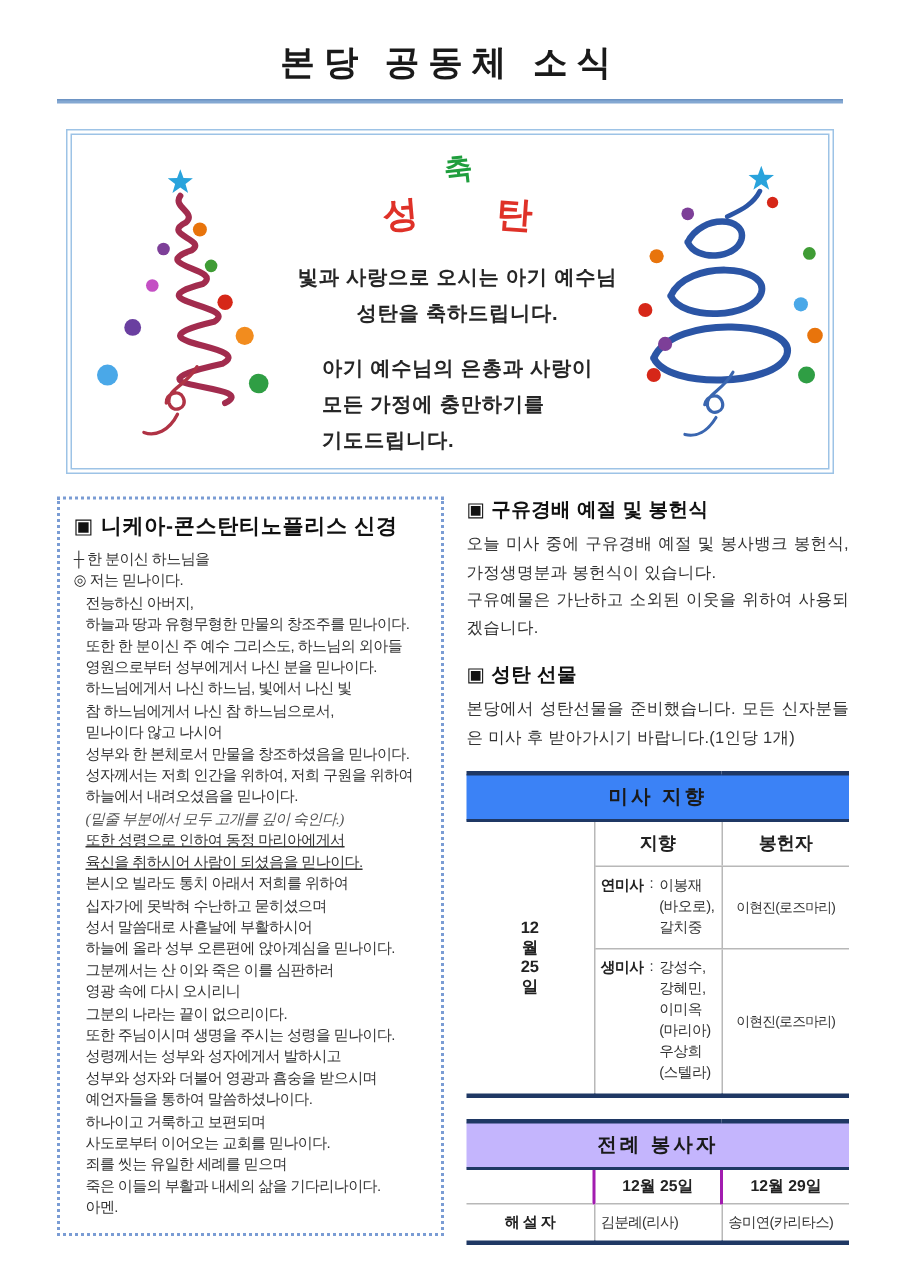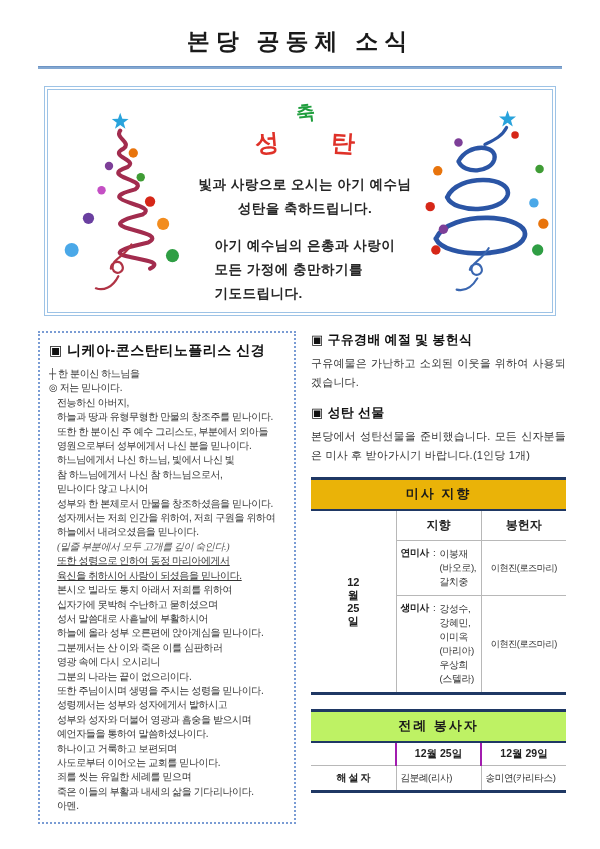--- a/index.html
+++ b/index.html
@@ -99,21 +99,21 @@
     font-size: 13px;
     font-weight: 700;
     letter-spacing: 2px;
     color: #1a1a1a;
     padding: 5px 0 6px 0;
     text-align: center;
   }
 
   
   .mass-table { margin-top: 9px; border-bottom: 3px solid #1f3864; }
-  .mass-table .t-title th { background: #eab308; }
+  .mass-table .t-title th { background: #3b82f6; }
   .mass-table td, .mass-table th { vertical-align: middle; }
   .date-cell {
     width: 28px;
     text-align: center;
     font-weight: 700;
     font-size: 11px;
     color: #222;
     border-right: 1px solid #b8b8b8;
     line-height: 13px;
     padding: 2px 0;
@@ -131,21 +131,21 @@
   .m-row td.offerer-cell { border-left: 1px solid #b8b8b8; }
   .m-row.m-last td { border-bottom: none; }
   .intent-flex { display: flex; gap: 4px; font-size: 9.8px; color: #333; letter-spacing: -0.3px; }
   .mtype { font-weight: 700; white-space: nowrap; color: #222; }
   .mcolon { white-space: nowrap; }
   .mnames { flex: 1; line-height: 14px; }
   .offerer-cell { width: 72px; font-size: 9.2px; color: #333; text-align: center; letter-spacing: -0.5px; white-space: nowrap; }
 
   
   .lit-table { margin-top: 14px; border-bottom: 3px solid #1f3864; }
-  .lit-table .t-title th { background: #bef264; margin-left: 28px; }
+  .lit-table .t-title th { background: #c4b5fd; margin-left: 28px; }
   .t-dates th { font-size: 10.5px; font-weight: 700; color: #222; padding: 4px 0; border-bottom: 1px solid #b8b8b8; }
   .t-dates th + th { border-left: 2px solid #a21caf; }
   .lit-table td { font-size: 9.6px; color: #333; letter-spacing: -0.4px; }
   .lit-table .role-cell {
     width: 64px;
     text-align: center;
     font-weight: 700;
     color: #222;
     font-size: 10px;
     white-space: pre;
@@ -226,21 +226,21 @@
 <div class="columns">
 
   <div class="left-col">
     <div class="creed-box">
       <div class="creed-title">▣ 니케아-콘스탄티노플리스 신경</div>
       <div>
         <div class="creed-line styleable">┼ 한 분이신 하느님을</div>
           <div class="creed-line styleable">◎ 저는 믿나이다.</div>
           <div class="creed-line styleable indent">전능하신 아버지,</div>
           <div class="creed-line styleable indent">하늘과 땅과 유형무형한 만물의 창조주를 믿나이다.</div>
-          <div class="creed-line styleable indent">또한 한 분이신 주 예수 그리스도, 부분에서 외아들</div>
+          <div class="creed-line styleable indent">또한 한 분이신 주 예수 그리스도, 하느님의 외아들</div>
           <div class="creed-line styleable indent">영원으로부터 성부에게서 나신 분을 믿나이다.</div>
           <div class="creed-line styleable indent">하느님에게서 나신 하느님, 빛에서 나신 빛</div>
           <div class="creed-line styleable indent">참 하느님에게서 나신 참 하느님으로서,</div>
           <div class="creed-line styleable indent">믿나이다 않고 나시어</div>
           <div class="creed-line styleable indent">성부와 한 본체로서 만물을 창조하셨음을 믿나이다.</div>
           <div class="creed-line styleable indent">성자께서는 저희 인간을 위하여, 저희 구원을 위하여</div>
           <div class="creed-line styleable indent">하늘에서 내려오셨음을 믿나이다.</div>
           <div class="creed-line styleable indent italic">(밑줄 부분에서 모두 고개를 깊이 숙인다.)</div>
           <div class="creed-line styleable indent underline">또한 성령으로 인하여 동정 마리아에게서</div>
           <div class="creed-line styleable indent underline">육신을 취하시어 사람이 되셨음을 믿나이다.</div>
@@ -262,20 +262,21 @@
           <div class="creed-line styleable indent">아멘.</div>
       </div>
     </div>
   </div>
 
   <div class="right-col">
 
     <div class="notice-section">
       <div class="notice-title">▣ 구유경배 예절 및 봉헌식</div>
       <div>
+        <div class="notice-paragraph">오늘 미사 중에 구유경배 예절 및 봉사뱅크 봉헌식, 가정생명분과 봉헌식이 있습니다.</div>
           <div class="notice-paragraph">구유예물은 가난하고 소외된 이웃을 위하여 사용되겠습니다.</div>
       </div>
     </div>
 
     <div class="notice-section">
       <div class="notice-title">▣ 성탄 선물</div>
       <div>
         <div class="notice-paragraph">본당에서 성탄선물을 준비했습니다. 모든 신자분들은 미사 후 받아가시기 바랍니다.(1인당 1개)</div>
       </div>
     </div>

